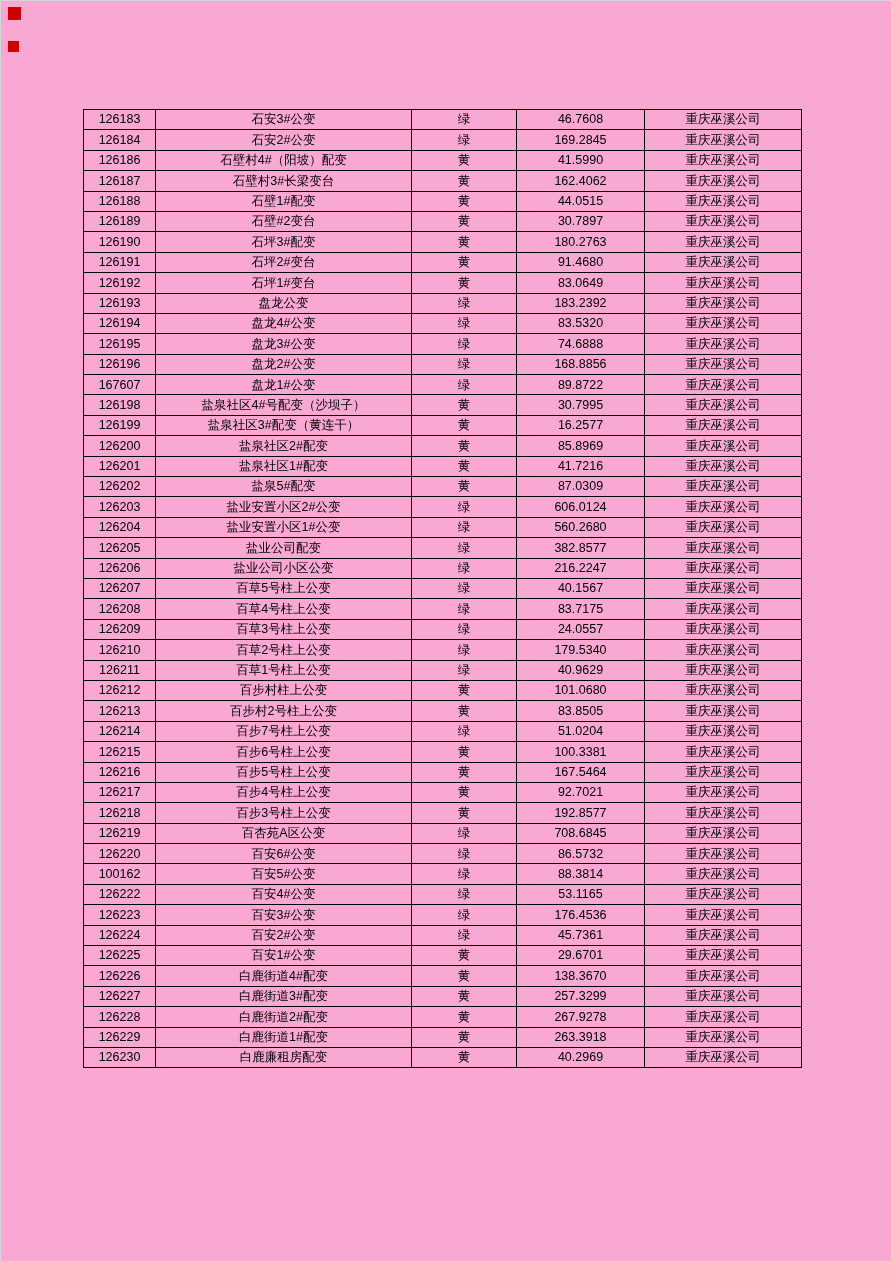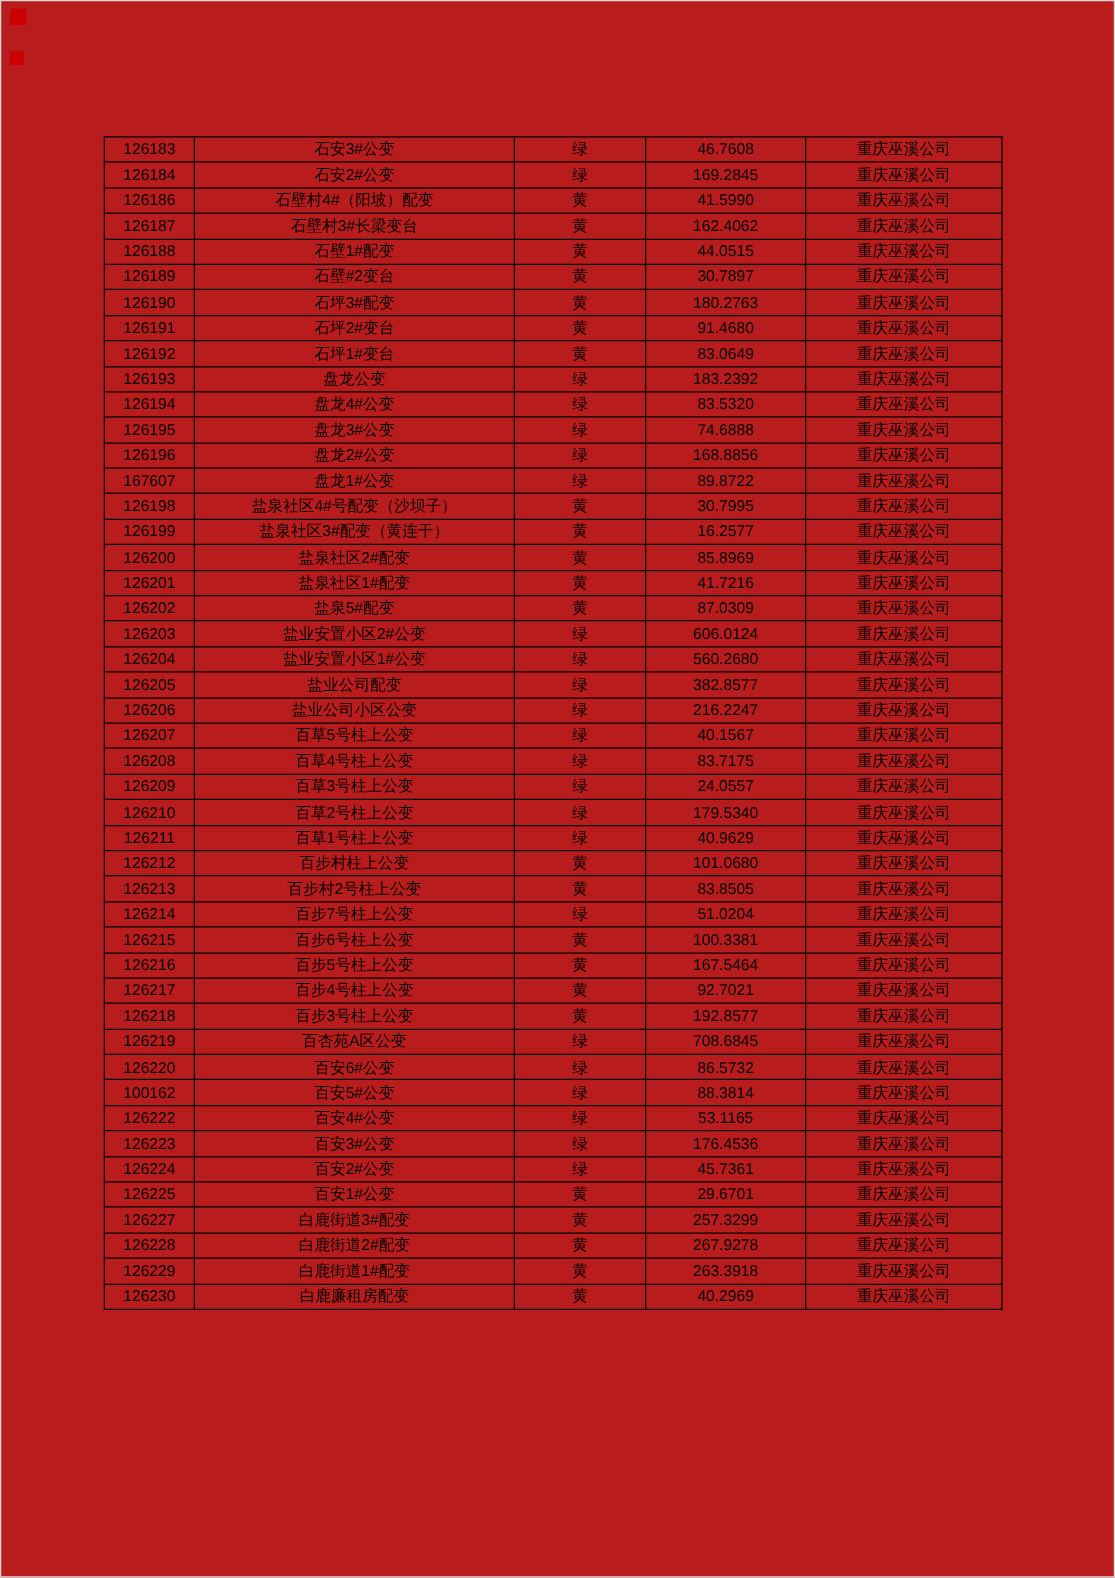--- a/index.html
+++ b/index.html
@@ -5,21 +5,21 @@
   html, body {
     margin: 0;
     padding: 0;
     background: #ffffff;
     font-family: "Liberation Sans", "DejaVu Sans", sans-serif;
   }
   .page {
     position: relative;
     width: 892px;
     height: 1262px;
-    background: #b91c1c;
+    background: #f9a8d4;
     border: 1px solid #d6d6d6;
     box-sizing: border-box;
     overflow: hidden;
   }
   .marker {
     position: absolute;
     background: #cc0000;
   }
   .marker1 { left: 7px; top: 6px; width: 13px; height: 13px; }
   .marker2 { left: 7px; top: 40px; width: 11px; height: 11px; }
@@ -351,20 +351,27 @@
     <td class="col-company">重庆巫溪公司</td>
   </tr>
         <tr>
     <td class="col-id">126225</td>
     <td class="col-name">百安1#公变</td>
     <td class="col-status">黄</td>
     <td class="col-value">29.6701</td>
     <td class="col-company">重庆巫溪公司</td>
   </tr>
         <tr>
+    <td class="col-id">126226</td>
+    <td class="col-name">白鹿街道4#配变</td>
+    <td class="col-status">黄</td>
+    <td class="col-value">138.3670</td>
+    <td class="col-company">重庆巫溪公司</td>
+  </tr>
+        <tr>
     <td class="col-id">126227</td>
     <td class="col-name">白鹿街道3#配变</td>
     <td class="col-status">黄</td>
     <td class="col-value">257.3299</td>
     <td class="col-company">重庆巫溪公司</td>
   </tr>
         <tr>
     <td class="col-id">126228</td>
     <td class="col-name">白鹿街道2#配变</td>
     <td class="col-status">黄</td>

